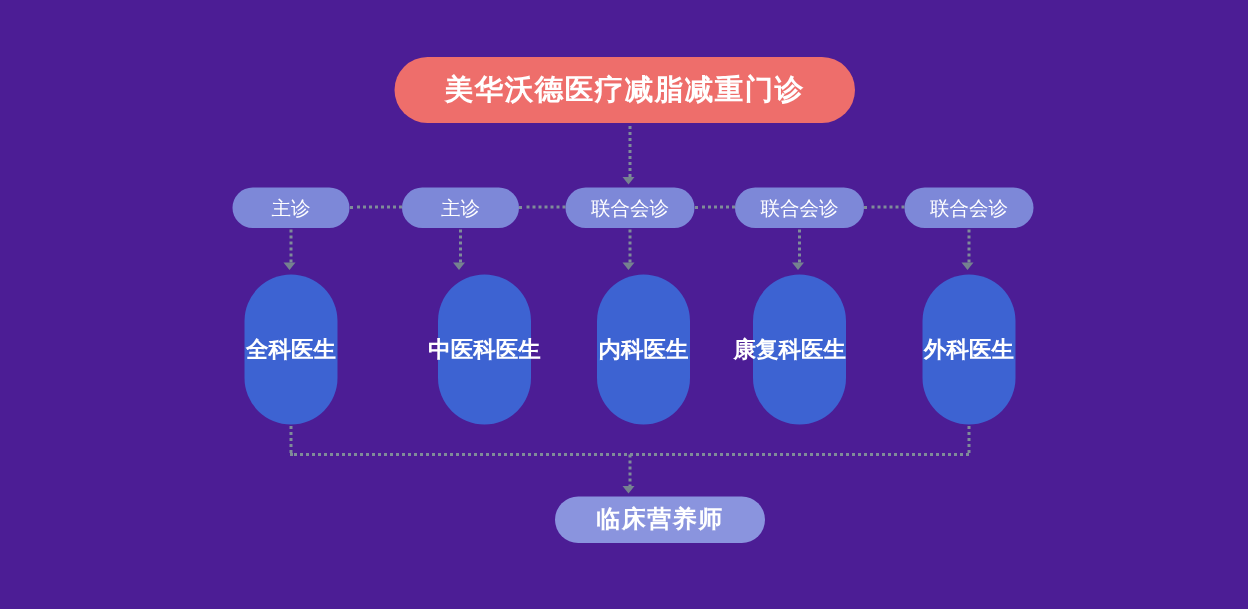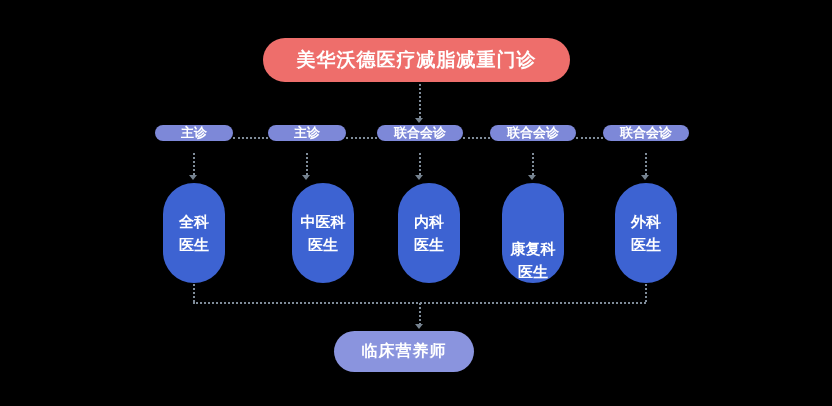--- a/index.html
+++ b/index.html
@@ -5,21 +5,21 @@
   html, body {
     margin: 0;
     padding: 0;
     background: #ffffff;
     font-family: "Liberation Sans", "DejaVu Sans", sans-serif;
   }
   .canvas {
     position: relative;
     width: 832px;
     height: 406px;
-    background: #000000;
+    background: #4c1d95;
     overflow: hidden;
   }
 
   
   .root-node {
     position: absolute;
     left: 263px; top: 38px;
     width: 307px; height: 44px;
     background: #ee6e6b;
     border-radius: 22px;
@@ -27,60 +27,60 @@
     color: #ffffff;
     font-size: 19px;
     font-weight: bold;
     letter-spacing: 1px;
     white-space: nowrap;
   }
 
   .role-pill {
     position: absolute;
     top: 125px;
-    height: 16px;
+    height: 27px;
     background: #7d88d8;
     border-radius: 14px;
     display: flex; align-items: center; justify-content: center;
     color: #ffffff;
     font-size: 13px;
-    font-weight: bold;
+    font-weight: normal;
     white-space: nowrap;
   }
   .role-0 { left: 155px; width: 78px; }
   .role-1 { left: 268px; width: 78px; }
   .role-2 { left: 377px; width: 86px; }
   .role-3 { left: 490px; width: 86px; }
   .role-4 { left: 603px; width: 86px; }
 
   .doctor-node {
     position: absolute;
     top: 183px;
     width: 62px; height: 100px;
     background: #3d63d2;
     border-radius: 31px;
-    display: flex; flex-direction: column;
+    display: flex; flex-direction: row;
     align-items: center; justify-content: center;
     color: #ffffff;
     font-size: 15px;
     font-weight: bold;
     line-height: 23px;
     text-align: center;
     white-space: nowrap;
   }
   .doc-0 { left: 163px; }
   .doc-1 { left: 292px; }
   .doc-2 { left: 398px; }
   .doc-3 { left: 502px; justify-content: flex-end; }
   .doc-4 { left: 615px; }
 
   .bottom-pill {
     position: absolute;
-    left: 334px; top: 331px;
-    width: 140px; height: 41px;
+    left: 370px; top: 331px;
+    width: 140px; height: 31px;
     background: #8a94de;
     border-radius: 21px;
     display: flex; align-items: center; justify-content: center;
     color: #ffffff;
     font-size: 16px;
     font-weight: bold;
     letter-spacing: 1px;
     white-space: nowrap;
   }
 

